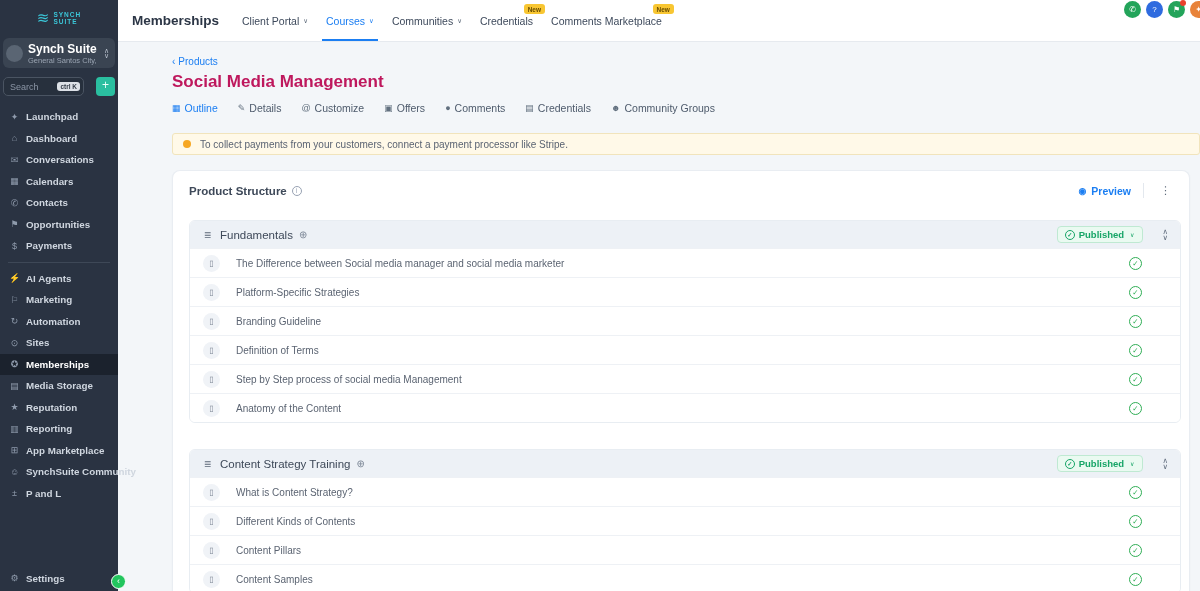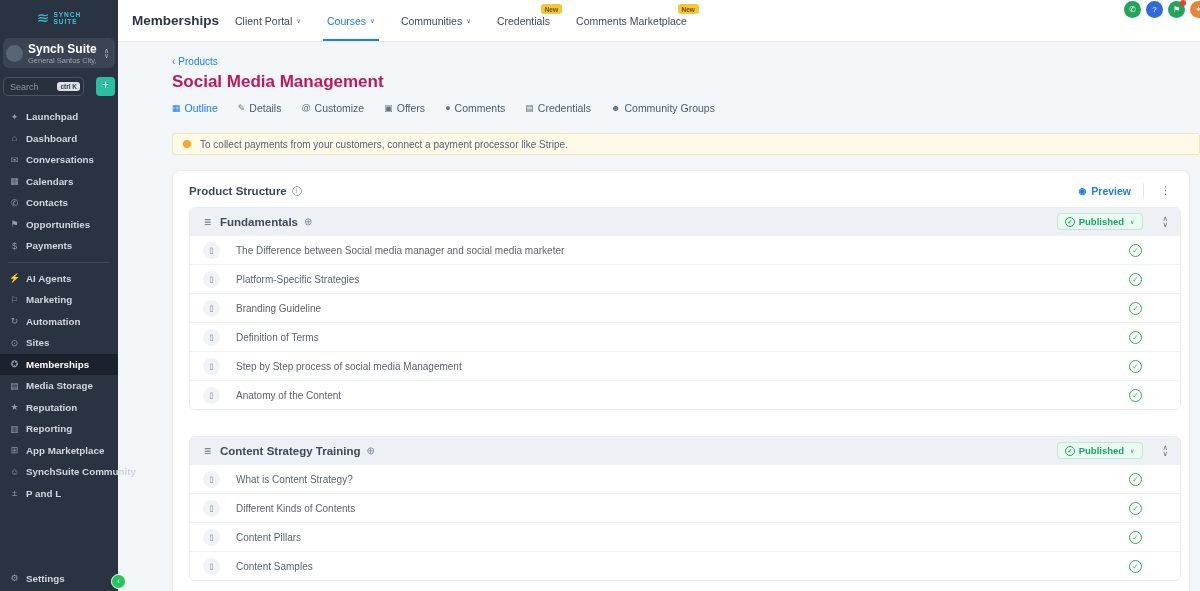--- a/index.html
+++ b/index.html
@@ -28,21 +28,21 @@
   .nav-item.active { background:#1b222d; color:#fff; }
   .sb-divider { height:1px; background:#3e4857; margin:5px 8px; }
   .settings-row { position:absolute; bottom:3px; left:0; right:0; height:20px; display:flex; align-items:center; gap:6px; padding:0 9px; font-size:9.8px; font-weight:bold; color:#cfd6df; cursor:pointer; }
   .settings-row .nicon { width:11px; text-align:center; font-size:9px; color:#8f9bac; font-weight:normal; }
   .collapse-btn { position:absolute; bottom:2px; right:-8px; width:15px; height:15px; border-radius:50%; background:#22c55e; border:1.5px solid #ffffff; color:#fff; font-size:9px; line-height:12px; text-align:center; cursor:pointer; }
 
   
   .main { flex:1; min-width:0; display:flex; flex-direction:column; }
   .topbar { height:42px; background:#fff; border-bottom:1px solid #e6eaef; display:flex; align-items:center; padding-left:14px; position:relative; flex-shrink:0; }
   .tb-title { font-size:13.5px; font-weight:bold; color:#2c3646; }
-  .tb-tabs { display:flex; align-items:flex-end; height:100%; margin-left:16px; gap:26px; }
+  .tb-tabs { display:flex; align-items:flex-end; height:100%; margin-left:23px; gap:18px; }
   .tb-tab { position:relative; height:100%; display:flex; align-items:center; gap:4px; font-size:10.5px; color:#3e4a5c; cursor:pointer; white-space:nowrap; }
   .tb-tab .caret { font-size:6.5px; color:#5b6878; margin-top:1px; }
   .tb-tab.active { color:#1b7ef2; }
   .tb-tab.active .caret { color:#1b7ef2; }
   .tb-tab.active::after { content:""; position:absolute; left:-4px; right:-4px; bottom:0; height:2px; background:#1b7ef2; }
   .new-badge { position:absolute; top:4px; right:-12px; background:#f8c632; color:#6b4e00; font-size:6.5px; font-weight:bold; padding:1.5px 4px; border-radius:3px; }
   .tb-icons { position:absolute; right:-7px; top:1px; display:flex; gap:5px; }
   .circ { width:17px; height:17px; border-radius:50%; display:flex; align-items:center; justify-content:center; color:#fff; font-size:8px; position:relative; cursor:pointer; }
   .circ.green { background:#23a45a; }
   .circ.blue { background:#2f6bdf; }
@@ -54,33 +54,33 @@
   .page-title { font-size:17px; font-weight:bold; color:#be185d; margin-bottom:10px; }
   .pg-tabs { display:flex; gap:20px; margin-bottom:19px; align-items:center; }
   .pg-tab { display:flex; align-items:center; gap:4px; font-size:10.5px; color:#4e5b6c; cursor:pointer; white-space:nowrap; }
   .pg-tab .picon { font-size:9px; color:#62707f; }
   .pg-tab.active, .pg-tab.active .picon { color:#1b7ef2; }
 
   .banner { height:22px; background:#fff9e8; border:1px solid #f1e4bc; border-radius:3px; display:flex; align-items:center; padding:0 10px; font-size:10px; color:#5a6372; margin-bottom:15px; }
   .warn-dot { width:8px; height:8px; border-radius:50%; background:#f6a723; margin-right:9px; flex-shrink:0; }
 
   .card { background:#fff; border:1px solid #e9edf2; border-bottom:none; border-radius:8px 8px 0 0; margin-right:10px; padding:12px 8px 20px 16px; min-height:430px; box-shadow:0 1px 2px rgba(16,24,40,.04); }
-  .card-head { display:flex; align-items:center; margin-bottom:9px; padding-right:6px; }
+  .card-head { display:flex; align-items:center; margin-bottom:22px; padding-right:6px; }
   .card-title { font-size:11.5px; font-weight:bold; color:#3e4959; }
   .info-i { display:inline-flex; align-items:center; justify-content:center; width:10px; height:10px; border:1px solid #98a2b3; border-radius:50%; color:#98a2b3; font-size:6.5px; margin-left:5px; }
   .card-head-right { margin-left:auto; display:flex; align-items:center; }
   .preview-btn { display:flex; align-items:center; gap:5px; color:#1b7ef2; font-size:10.5px; font-weight:bold; cursor:pointer; }
   .preview-btn .eye { font-size:9px; }
   .vdiv { width:1px; height:15px; background:#e3e8ee; margin:0 12px; }
   .kebab { color:#5f6b7c; font-size:11px; cursor:pointer; padding:0 4px; }
 
   .section { border:1px solid #e8edf2; border-radius:6px; margin-bottom:26px; overflow:hidden; background:#fff; }
   .sec-head { height:27px; background:#edf1f6; display:flex; align-items:center; padding:0 12px 0 14px; }
   .drag { color:#5d6878; font-size:12px; margin-right:9px; cursor:grab; }
-  .sec-title { font-size:11.5px; font-weight:bold; color:#3e4959; }
+  .sec-title { font-size:11.5px; font-weight:normal; color:#3e4959; }
   .add-circ { color:#7d8897; font-size:10px; margin-left:6px; cursor:pointer; }
   .sec-right { margin-left:auto; display:flex; align-items:center; }
   .pill { display:flex; align-items:center; gap:4px; background:#eafaf1; border:1px solid #bfe9d2; border-radius:4px; color:#17a567; font-size:9.5px; font-weight:bold; padding:2px 7px; margin-right:20px; cursor:pointer; }
   .pill-check { display:inline-flex; align-items:center; justify-content:center; width:10px; height:10px; border:1px solid #17a567; border-radius:50%; font-size:6px; }
   .pill-caret { font-size:6px; margin-left:2px; font-weight:normal; }
   .sorter { display:flex; flex-direction:column; align-items:center; color:#5f6b7c; font-size:7.5px; line-height:5.5px; cursor:pointer; }
 
   .lesson { height:29px; display:flex; align-items:center; background:#fff; border-top:1px solid #eef1f5; padding:0 12px 0 10px; cursor:pointer; }
   .doc { width:17px; height:17px; border-radius:50%; background:#f0f3f7; color:#7d8795; font-size:8px; display:flex; align-items:center; justify-content:center; margin:0 16px 0 3px; flex-shrink:0; }
   .lesson-title { font-size:10px; color:#5b6472; flex:1; white-space:nowrap; overflow:hidden; }

